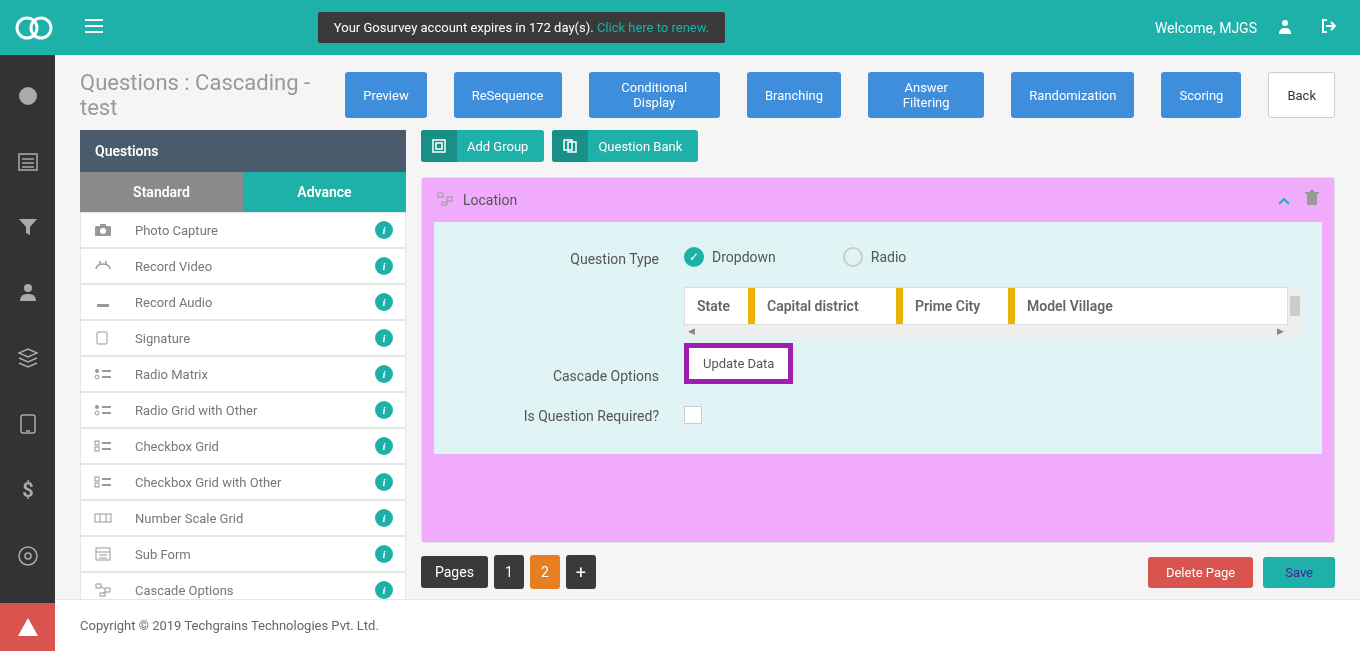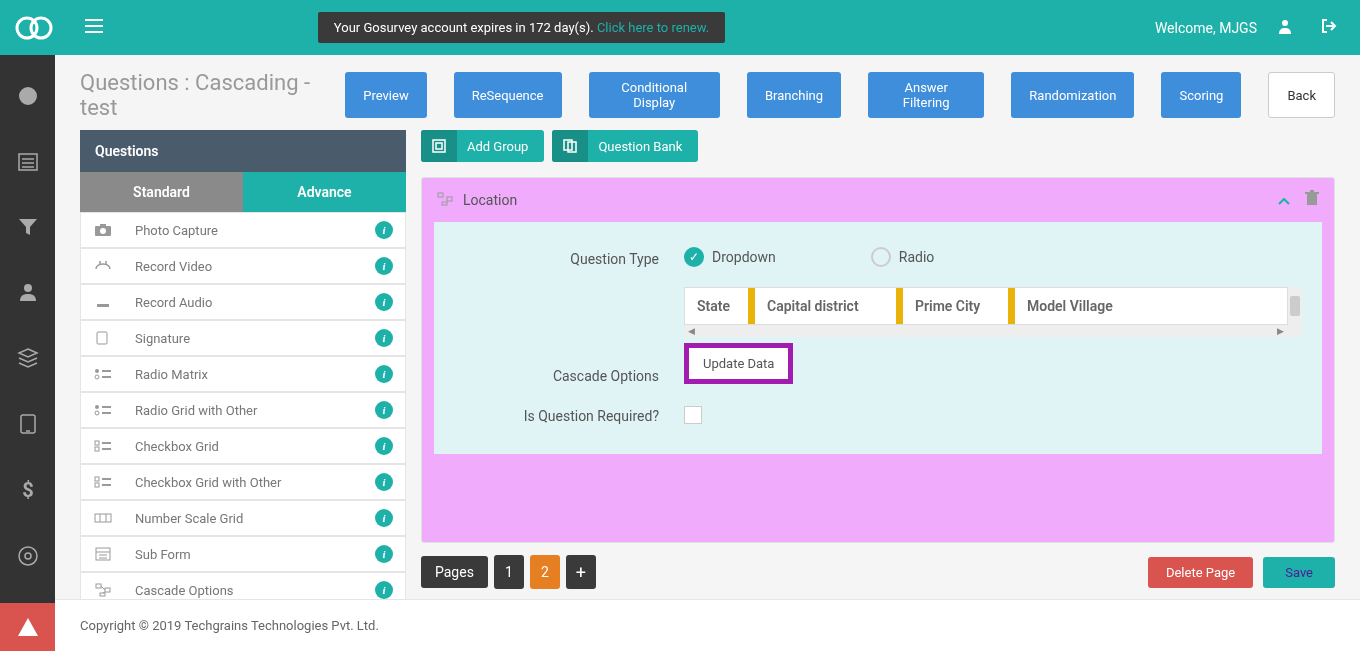--- a/index.html
+++ b/index.html
@@ -50,21 +50,21 @@
     .card-header { display: flex; align-items: center; padding: 12px 15px; }
     .card-title { font-size: 14px; color: #555; margin-left: 10px; }
     .card-header-right { margin-left: auto; display: flex; gap: 15px; align-items: center; }
     .collapse-icon { color: #1db1a9; cursor: pointer; }
     .delete-icon { color: #999; cursor: pointer; }
     
     .card-body { background: #e0f4f6; margin: 0 12px 12px; padding: 25px 20px 30px; }
     .form-row { display: flex; align-items: flex-end; margin-bottom: 20px; }
     .form-label { width: 230px; text-align: right; padding-right: 25px; font-size: 14px; color: #555; padding-top: 4px; }
     .form-control { flex: 1; }
-    .radio-group { display: flex; gap: 95px; align-items: center; }
+    .radio-group { display: flex; gap: 67px; align-items: center; }
     .radio-opt { display: flex; align-items: center; gap: 8px; font-size: 14px; color: #555; }
     .radio-circle { width: 20px; height: 20px; border-radius: 50%; display: flex; align-items: center; justify-content: center; }
     .radio-circle.checked { background: #1db1a9; }
     .radio-circle.checked::after { content: "✓"; color: #fff; font-size: 12px; }
     .radio-circle.unchecked { border: 2px solid #ccc; }
     
     .cascade-table { display: flex; flex-direction: column; }
     .cascade-headers { display: flex; background: #fff; border: 1px solid #ddd; position: relative; }
     .cascade-col { padding: 10px 12px; font-size: 14px; color: #666; font-weight: 600; border-right: 7px solid #eab308; }
     .cascade-col:nth-child(1) { width: 70px; }

